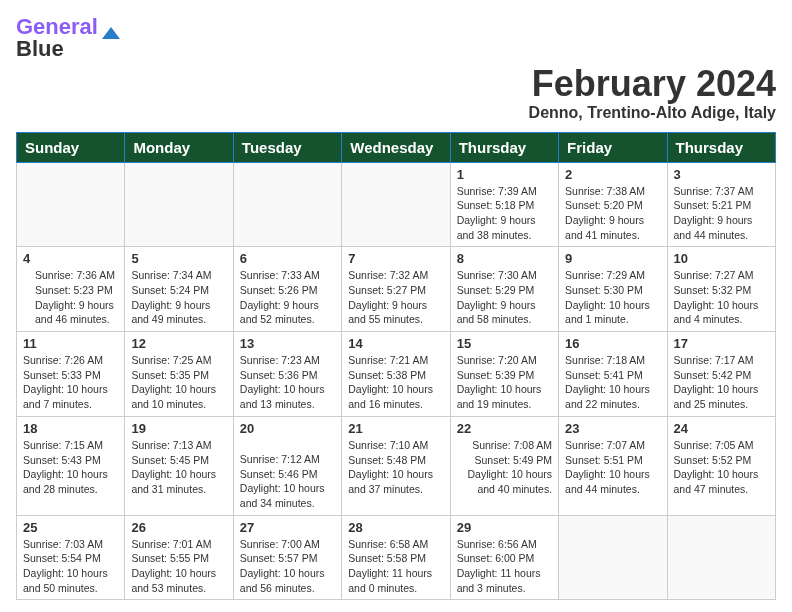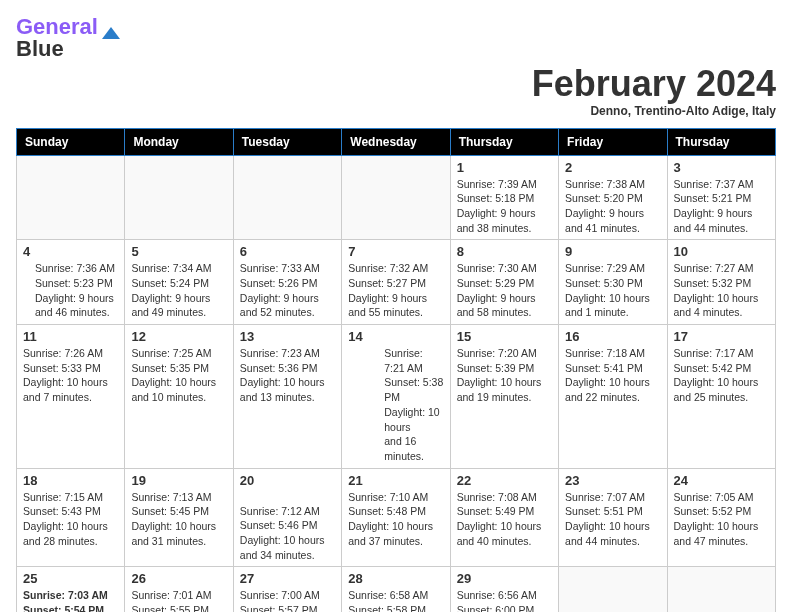--- a/index.html
+++ b/index.html
@@ -40,35 +40,35 @@
       text-align: right;
     }
     .month-title {
       font-size: 36px;
       font-weight: bold;
       color: #333;
       line-height: 1.1;
       margin-top: 48px;
     }
     .location-title {
-      font-size: 12px;
+      font-size: 16px;
       color: #333;
       font-weight: bold;
     }
     .calendar {
       width: 100%;
       border-collapse: collapse;
       table-layout: fixed;
     }
     .calendar th {
-      background-color: #000000;
+      background-color: #14532d;
       color: #fff;
       text-align: left;
       padding: 6px 8px;
-      font-size: 12px;
+      font-size: 15px;
       font-weight: bold;
       border: 1px solid #2a7dc9;
     }
     .calendar td {
       border: 1px solid #ccc;
       vertical-align: top;
       padding: 4px 6px;
       font-size: 11px;
       color: #333;
       height: 82px;
@@ -216,21 +216,21 @@
         </td>
         <td>
           <div class="day-number">13</div>
           <div class="day-info" style="white-space: pre-line;">Sunrise: 7:23 AM
 Sunset: 5:36 PM
 Daylight: 10 hours
 and 13 minutes.</div>
         </td>
         <td>
           <div class="day-number">14</div>
-          <div class="day-info" style="white-space: pre-line; margin-left: 36px;">Sunrise: 7:21 AM
+          <div class="day-info" style="white-space: pre-line;">Sunrise: 7:21 AM
 Sunset: 5:38 PM
 Daylight: 10 hours
 and 16 minutes.</div>
         </td>
         <td>
           <div class="day-number">15</div>
           <div class="day-info" style="white-space: pre-line;">Sunrise: 7:20 AM
 Sunset: 5:39 PM
 Daylight: 10 hours
 and 19 minutes.</div>
@@ -274,21 +274,21 @@
         </td>
         <td>
           <div class="day-number">21</div>
           <div class="day-info" style="white-space: pre-line;">Sunrise: 7:10 AM
 Sunset: 5:48 PM
 Daylight: 10 hours
 and 37 minutes.</div>
         </td>
         <td>
           <div class="day-number">22</div>
-          <div class="day-info" style="white-space: pre-line;">Sunrise: 7:08 AM
+          <div class="day-info" style="white-space: pre-line; text-align: right;">Sunrise: 7:08 AM
 Sunset: 5:49 PM
 Daylight: 10 hours
 and 40 minutes.</div>
         </td>
         <td>
           <div class="day-number">23</div>
           <div class="day-info" style="white-space: pre-line;">Sunrise: 7:07 AM
 Sunset: 5:51 PM
 Daylight: 10 hours
 and 44 minutes.</div>
@@ -297,21 +297,21 @@
           <div class="day-number">24</div>
           <div class="day-info" style="white-space: pre-line;">Sunrise: 7:05 AM
 Sunset: 5:52 PM
 Daylight: 10 hours
 and 47 minutes.</div>
         </td>
       </tr>
       <tr>
         <td>
           <div class="day-number">25</div>
-          <div class="day-info" style="white-space: pre-line; font-weight: bold;">Sunrise: 7:03 AM
+          <div class="day-info" style="white-space: pre-line;">Sunrise: 7:03 AM
 Sunset: 5:54 PM
 Daylight: 10 hours
 and 50 minutes.</div>
         </td>
         <td>
           <div class="day-number">26</div>
           <div class="day-info" style="white-space: pre-line;">Sunrise: 7:01 AM
 Sunset: 5:55 PM
 Daylight: 10 hours
 and 53 minutes.</div>

